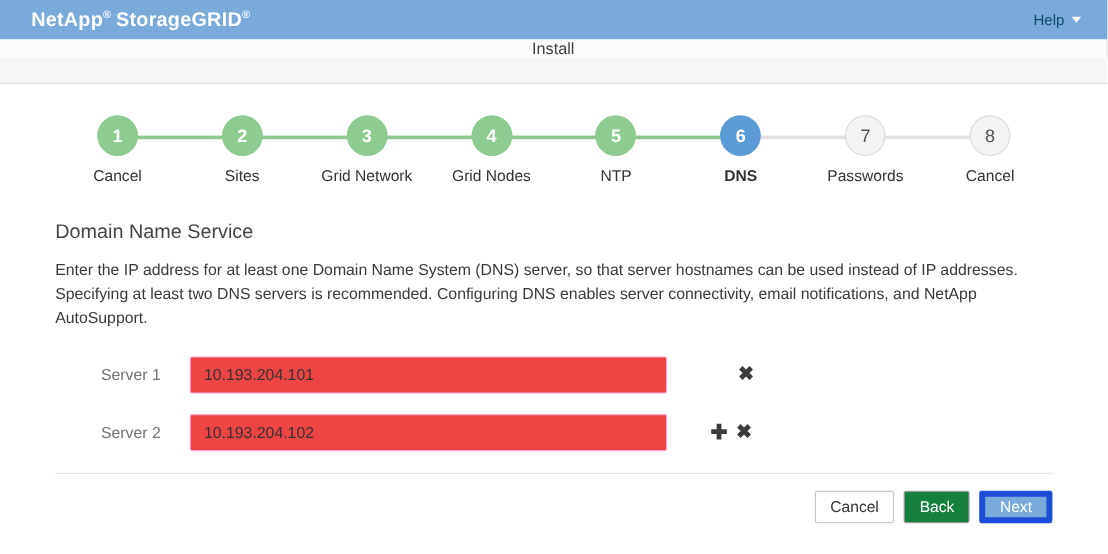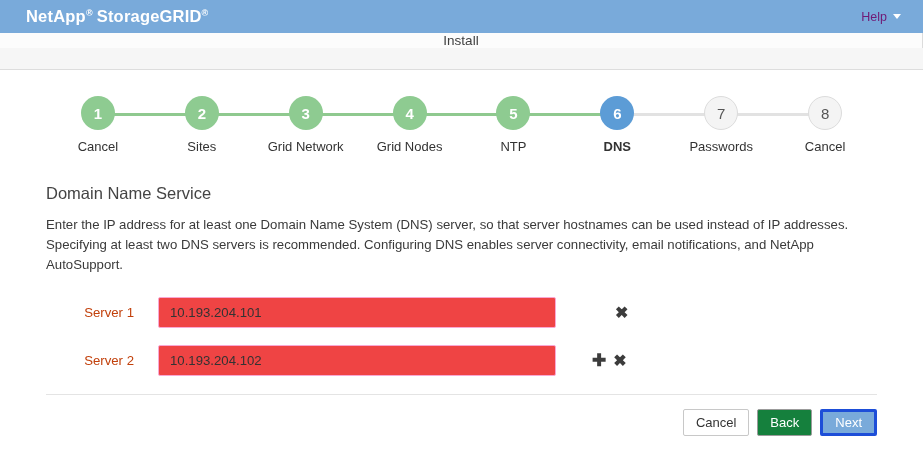--- a/index.html
+++ b/index.html
@@ -36,21 +36,21 @@
   .brand sup {
     font-size: 9px;
     vertical-align: super;
     font-weight: bold;
   }
   .brand .sep { display: inline-block; width: 4px; }
   .help-menu {
     display: flex;
     align-items: center;
     gap: 6px;
-    color: #701a75;
+    color: #0c4a6e;
     font-size: 12.5px;
     cursor: pointer;
     padding-right: 8px;
   }
   .caret-down {
     width: 0; height: 0;
     border-left: 4.5px solid transparent;
     border-right: 4.5px solid transparent;
     border-top: 5px solid #ffffff;
     display: inline-block;
@@ -173,21 +173,21 @@
   .form-row {
     display: flex;
     align-items: center;
     margin-bottom: 17px;
   }
   .row-label {
     width: 112px;
     text-align: right;
     padding-right: 24px;
     font-size: 13.2px;
-    color: #c2410c;
+    color: #737373;
     box-sizing: border-box;
   }
   .text-input {
     width: 398px;
     height: 31px;
     border: 1px solid #f9a8d4;
     border-radius: 2px;
     background: #ef4444;
     font-size: 13.2px;
     font-family: "Liberation Sans", sans-serif;
@@ -246,21 +246,21 @@
     border: 1px solid #c8c8c8;
     color: #333333;
   }
   .btn-back {
     background: #15803d;
     border: 1px solid #9b9b9b;
     color: #ffffff;
   }
   .btn-next {
     background: #79aada;
-    border: 3px solid #1d4ed8;
+    border: 5px solid #1d4ed8;
     color: #ffffff;
   }
 </style>
 </head>
 <body>
 
 <div class="app-header">
   <div class="brand">
     <span>NetApp</span><sup>®</sup><span class="sep"></span><span>StorageGRID</span><sup>®</sup>
   </div>

